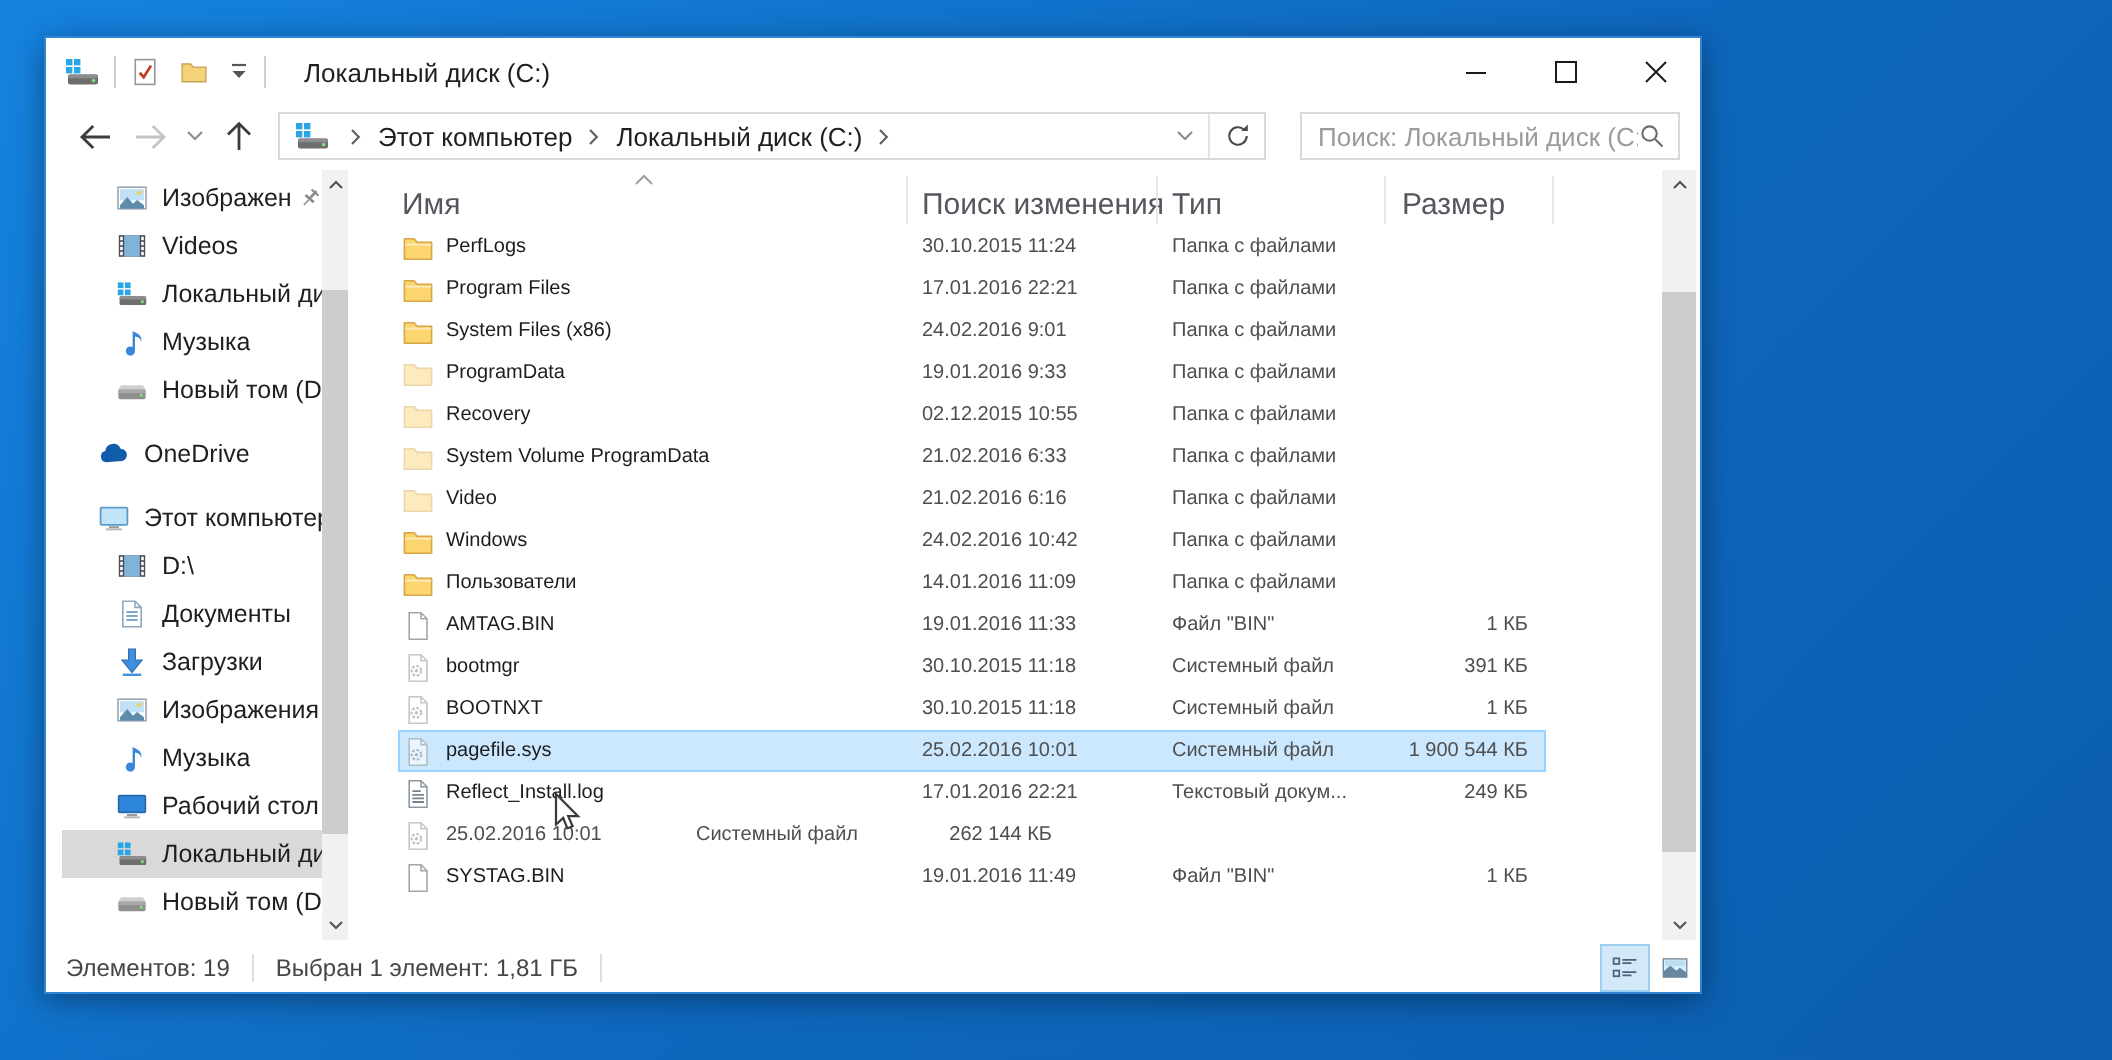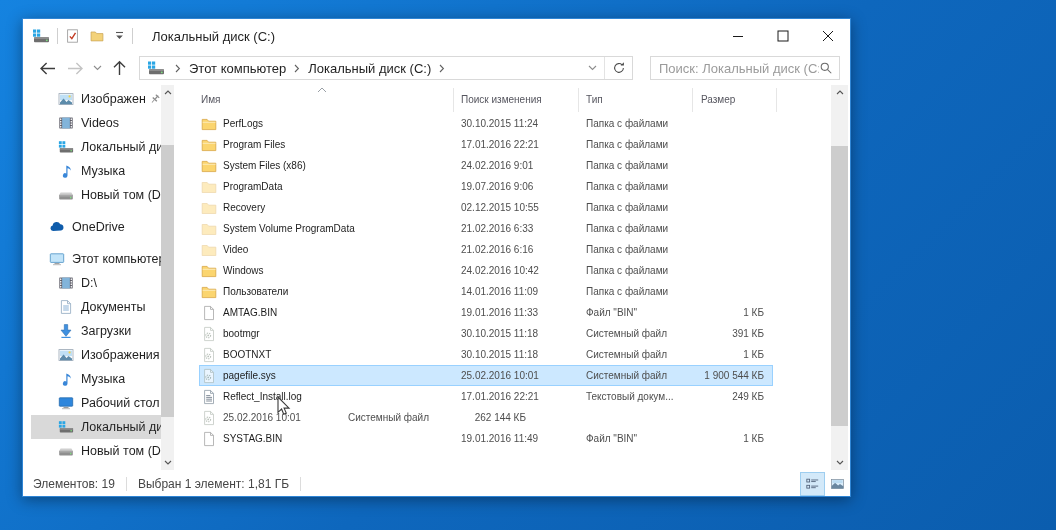--- a/index.html
+++ b/index.html
@@ -69,21 +69,21 @@
   .sb-side { left:138px; }
   .sb-list { right:2px; width:17px; }
   .vscroll .arr { position:absolute; left:0; right:0; height:15px; display:flex; align-items:center; justify-content:center; }
   .vscroll .arr.up { top:0; } .vscroll .arr.down { bottom:0; }
   .vscroll .thumb { position:absolute; left:0; right:0; background:#cdcdcd; }
   .sb-side .thumb { top:60px; height:272px; }
   .sb-list .thumb { top:61px; height:280px; }
 
   
   .filearea { position:absolute; left:161px; right:20px; top:0; bottom:0; }
-  .listheader { position:absolute; left:0; right:0; top:4px; height:26px; font-size:10px; color:#56565f; }
+  .listheader { position:absolute; left:0; right:0; top:4px; height:26px; font-size:15px; color:#56565f; }
   .col-label { position:absolute; top:7px; white-space:nowrap; }
   .col-name { left:17px; } .col-date { left:277px; } .col-type { left:402px; } .col-size { left:517px; }
   .hdr-sep { position:absolute; top:1px; bottom:1px; width:1px; background:#e6e6e6; }
   .sort-chev { position:absolute; left:133px; top:0; }
   .rows { position:absolute; left:0; right:0; top:30px; }
   .frow { height:21px; display:flex; align-items:center; margin-left:15px; width:574px;
           font-size:10px; color:#4e4e4e; padding-left:2px; }
   .frow .icon { width:16px; height:16px; flex:0 0 16px; margin-right:6px; display:inline-flex; }
   .frow .c-name { width:238px; color:#1d1d1d; white-space:nowrap; overflow:hidden; }
   .frow .c-date { width:125px; white-space:nowrap; }
@@ -496,21 +496,21 @@
             </div>
             <div class="frow" data-name="file-row">
               <span class="icon" data-name="folder-hidden-icon">
                 <svg width="16" height="16" viewBox="0 0 16 16">
                   <g opacity=".45">
                     <path d="M1.2 3.4h4.9l1.5 1.8h7.2v8.4H1.2z" fill="#fbd56f" stroke="#d8a645" stroke-width=".8" stroke-linejoin="round"></path>
                   </g>
                 </svg>
               </span>
               <span class="c-name" data-name="file-name">ProgramData</span>
-              <span class="c-date" data-name="file-date-modified">19.07.2016 9:06</span>
+              <span class="c-date" data-name="file-date-modified">19.01.2016 9:33</span>
               <span class="c-type" data-name="file-type">Папка с файлами</span>
               <span class="c-size" data-name="file-size"></span>
             </div>
             <div class="frow" data-name="file-row">
               <span class="icon" data-name="folder-hidden-icon">
                 <svg width="16" height="16" viewBox="0 0 16 16">
                   <g opacity=".45">
                     <path d="M1.2 3.4h4.9l1.5 1.8h7.2v8.4H1.2z" fill="#fbd56f" stroke="#d8a645" stroke-width=".8" stroke-linejoin="round"></path>
                   </g>
                 </svg>

